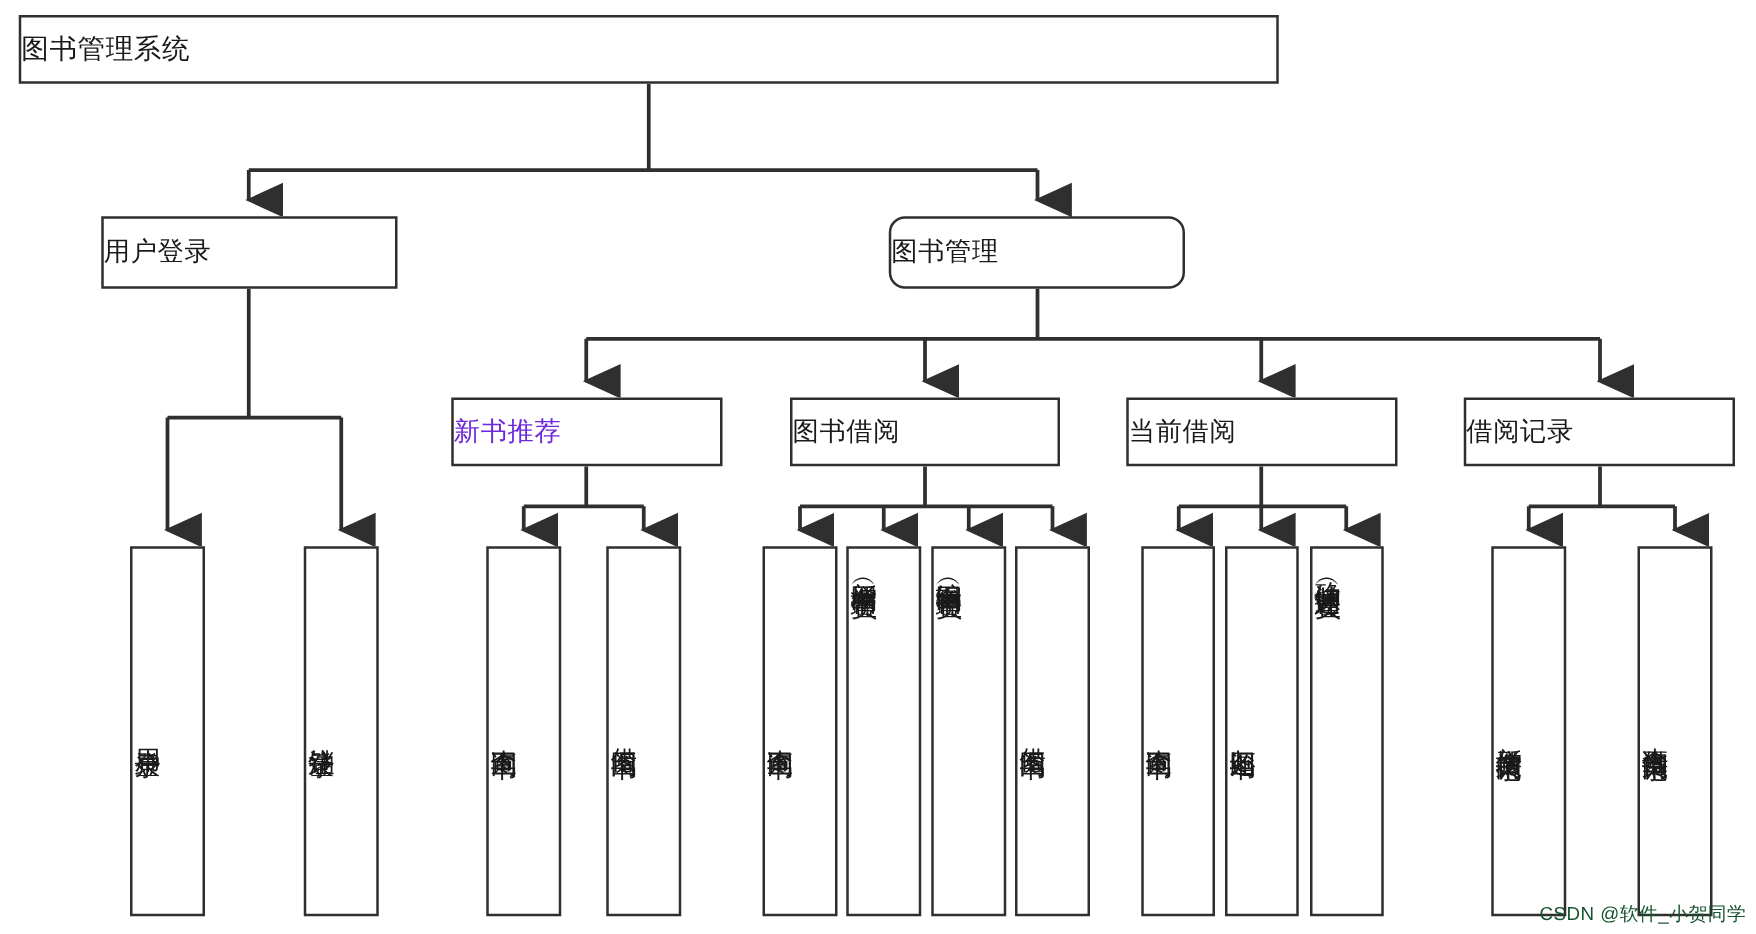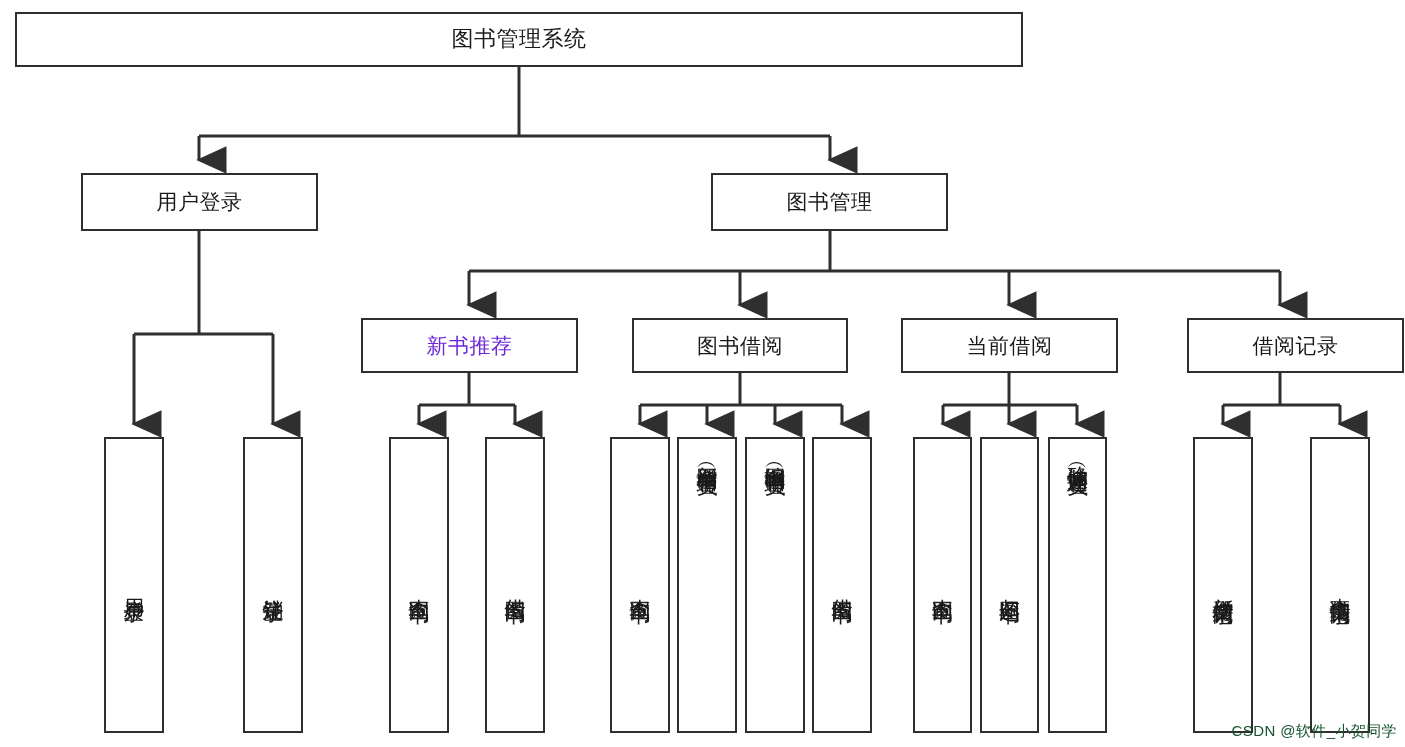--- a/index.html
+++ b/index.html
@@ -26,21 +26,21 @@
     height: 747px;
     pointer-events: none;
   }
   .node {
     position: absolute;
     box-sizing: border-box;
     background: #ffffff;
     border: 2px solid #2f2f2f;
     display: flex;
     align-items: center;
-    justify-content: center;
+    justify-content: flex-start;
     color: #1a1a1a;
     z-index: 2;
   }
   .node .label {
     display: block;
     text-align: center;
     line-height: 1.12;
     letter-spacing: 0.5px;
   }
   
@@ -135,34 +135,34 @@
     </g>
   </svg>
 
   <div class="node horiz root" style="left: 15px; top: 12px; width: 1008px; height: 55px; border-color: rgb(47, 47, 47); background: rgb(255, 255, 255); color: rgb(26, 26, 26);">
     <span class="label">图书管理系统</span>
   </div>
 
   <div class="node horiz" style="left: 81px; top: 173px; width: 237px; height: 58px; border-color: rgb(47, 47, 47); background: rgb(255, 255, 255); color: rgb(26, 26, 26);">
     <span class="label">用户登录</span>
   </div>
-  <div class="node horiz" style="left: 711px; top: 173px; width: 237px; height: 58px; border-color: rgb(47, 47, 47); background: rgb(255, 255, 255); color: rgb(26, 26, 26);">
+  <div class="node horiz" style="left: 711px; top: 173px; width: 237px; height: 58px; border-color: rgb(47, 47, 47); background: rgb(255, 255, 255); color: rgb(26, 26, 26); border-radius: 13px;">
     <span class="label">图书管理</span>
   </div>
 
   <div class="node horiz" style="left: 361px; top: 318px; width: 217px; height: 55px; border-color: rgb(47, 47, 47); background: rgb(255, 255, 255); color: #6d28d9;">
     <span class="label">新书推荐</span>
   </div>
   <div class="node horiz" style="left: 632px; top: 318px; width: 216px; height: 55px; border-color: rgb(47, 47, 47); background: rgb(255, 255, 255); color: rgb(26, 26, 26);">
     <span class="label">图书借阅</span>
   </div>
   <div class="node horiz" style="left: 901px; top: 318px; width: 217px; height: 55px; border-color: rgb(47, 47, 47); background: rgb(255, 255, 255); color: rgb(26, 26, 26);">
     <span class="label">当前借阅</span>
   </div>
-  <div class="node horiz" style="left: 1171px; top: 318px; width: 217px; height: 55px; border-color: rgb(47, 47, 47); background: rgb(255, 255, 255); color: rgb(26, 26, 26); margin-left: 16px;">
+  <div class="node horiz" style="left: 1171px; top: 318px; width: 217px; height: 55px; border-color: rgb(47, 47, 47); background: rgb(255, 255, 255); color: rgb(26, 26, 26);">
     <span class="label">借阅记录</span>
   </div>
 
   <div class="node vert centered" style="left: 104px; top: 437px; width: 60px; height: 296px; border-color: rgb(47, 47, 47); background: rgb(255, 255, 255); color: rgb(26, 26, 26);">
     <span class="label">用户登录</span>
   </div>
   <div class="node vert centered" style="left: 243px; top: 437px; width: 60px; height: 296px; border-color: rgb(47, 47, 47); background: rgb(255, 255, 255); color: rgb(26, 26, 26);">
     <span class="label">注销登录</span>
   </div>
   <div class="node vert centered" style="left: 389px; top: 437px; width: 60px; height: 296px; border-color: rgb(47, 47, 47); background: rgb(255, 255, 255); color: rgb(26, 26, 26);">

